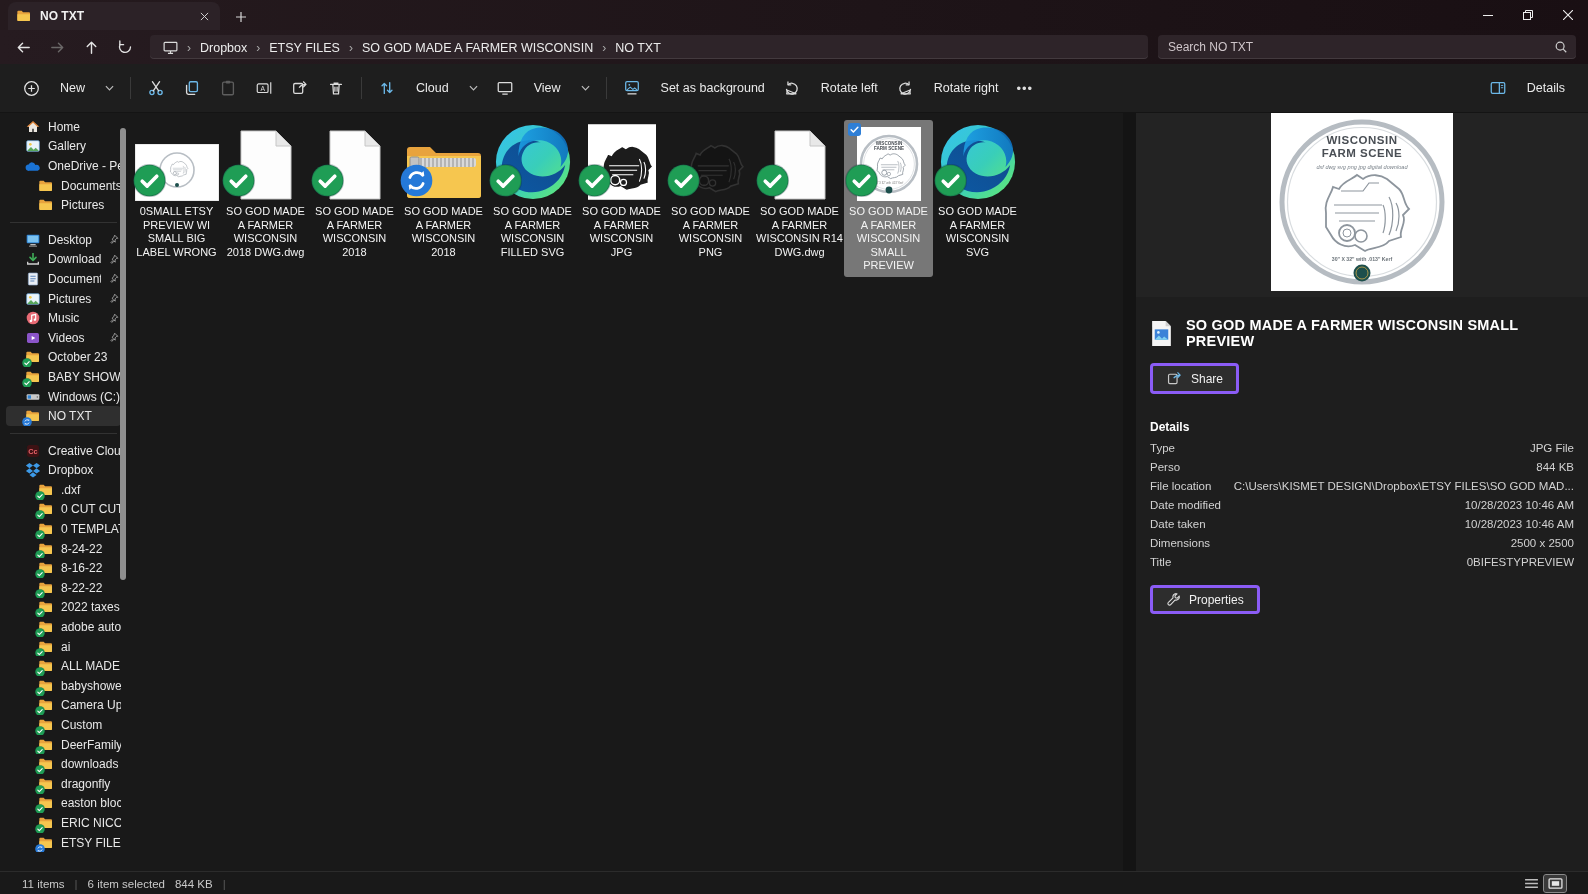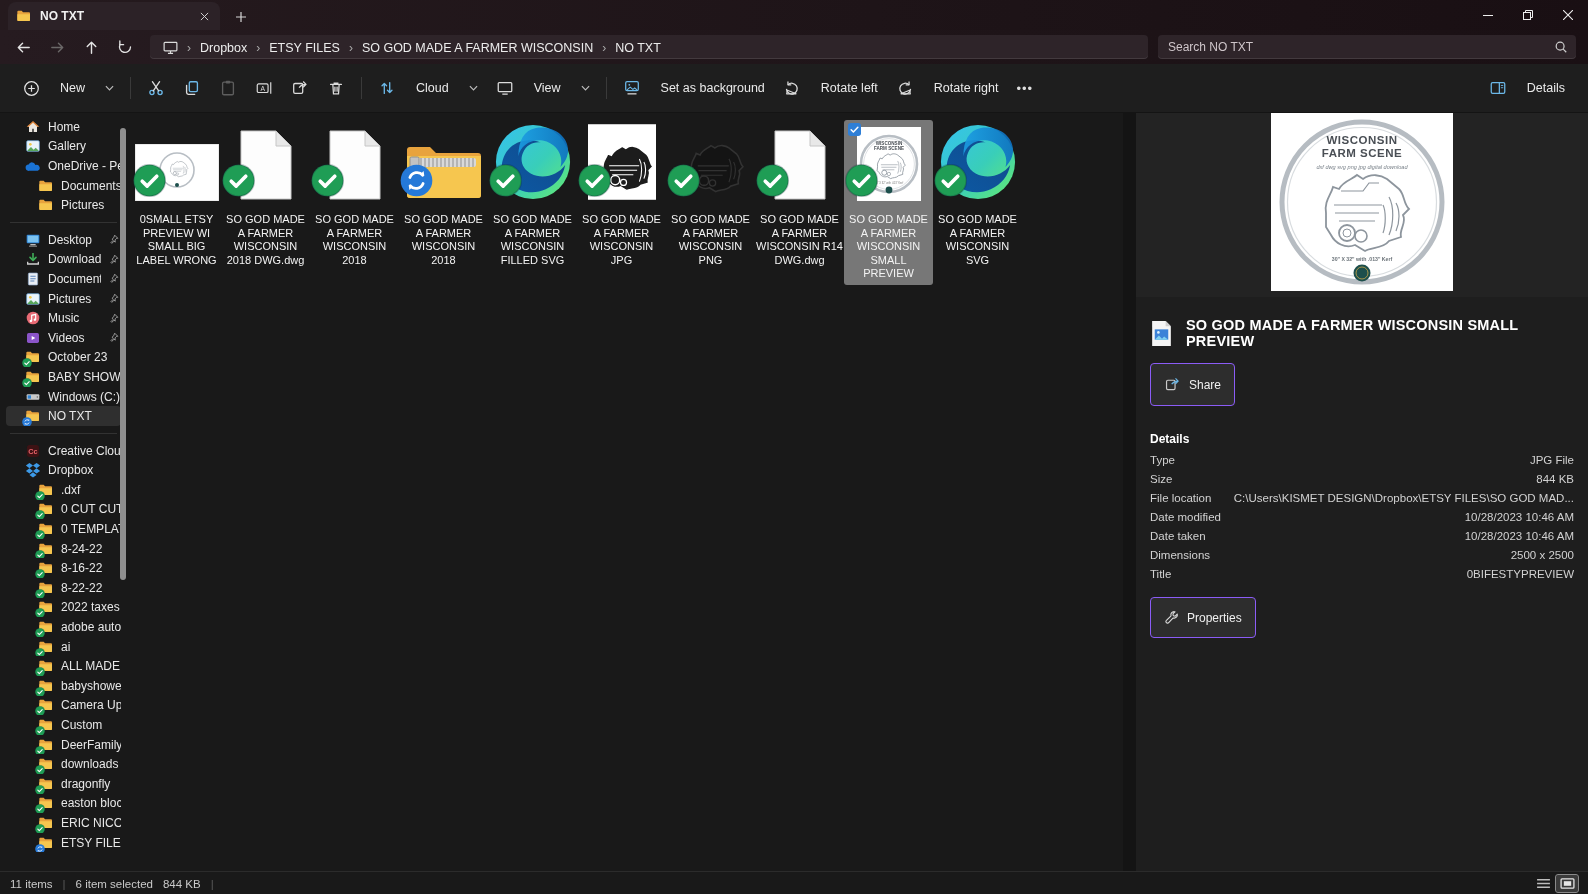--- a/index.html
+++ b/index.html
@@ -51,33 +51,33 @@
   .side-scrollbar{position:absolute;right:1px;top:15px;width:6px;height:452px;background:#8f8f8f;border-radius:3px;}
   
   .main{flex:1;position:relative;}
   .files{display:flex;flex-wrap:wrap;align-items:flex-start;padding:7px 0 0 5px;}
   .tile{width:89px;display:flex;flex-direction:column;align-items:center;padding:3px 0 4px;border-radius:3px;position:relative;}
   .tile.selected{background:rgba(178,178,178,0.62);}
   .tile-icon{height:78px;width:86px;display:flex;align-items:flex-end;justify-content:center;position:relative;}
   .tile .mini-badge{position:absolute;left:-1px;bottom:4px;}
   .tile .mini-badge svg{width:33px;height:33px;}
   .tile-check{position:absolute;top:3px;left:4px;z-index:3;}
-  .tile-label{margin-top:12px;font-size:11px;line-height:13.5px;color:#f3f3f3;text-align:center;max-width:87px;word-wrap:break-word;}
+  .tile-label{margin-top:4px;font-size:11px;line-height:13.5px;color:#f3f3f3;text-align:center;max-width:87px;word-wrap:break-word;}
   
   .gutter{width:13px;flex:none;background:#141414;}
   .pane{width:452px;flex:none;background:#1e1e1e;box-sizing:border-box;}
   .preview-strip{background:#232323;padding:0 0 6px;display:flex;justify-content:center;}
   .pane-title{display:flex;align-items:center;gap:13px;padding:20px 14px 0 14px;}
   .pane-title .t{font-size:14.5px;font-weight:700;color:#fff;letter-spacing:.2px;}
-  .share-btn,.props-btn{display:inline-flex;align-items:center;gap:8px;background:#2d2d2d;border:1px solid #8b5cf6;border-radius:4px;color:#f0f0f0;font-size:12px;font-family:inherit;padding:12px 13px;margin:14px 0 0 14px;}
+  .share-btn,.props-btn{display:inline-flex;align-items:center;gap:8px;background:#2d2d2d;border:3px solid #8b5cf6;border-radius:4px;color:#f0f0f0;font-size:12px;font-family:inherit;padding:4px 13px;margin:14px 0 0 14px;}
   .details-head{font-size:12px;font-weight:700;color:#fff;padding:26px 14px 4px;}
   .drow{display:flex;justify-content:space-between;padding:3.5px 14px;font-size:11.5px;color:#d2d2d2;}
   .drow .dv{color:#d2d2d2;text-align:right;white-space:nowrap;overflow:hidden;}
   
-  .statusbar{height:23px;border-top:1px solid #2b2b2b;display:flex;align-items:center;padding:0 10px;font-size:11.5px;color:#c9c9c9;gap:10px;}
+  .statusbar{height:23px;border-top:1px solid #2b2b2b;display:flex;align-items:center;padding:0 22px;font-size:11.5px;color:#c9c9c9;gap:10px;}
   .sb-sep{color:#5a5a5a;}
   .sb-views{margin-left:auto;display:flex;gap:2px;}
   .sb-viewbtn{width:22px;height:17px;display:flex;align-items:center;justify-content:center;border-radius:2px;}
   .sb-viewbtn.active{background:#3a3a3a;outline:1px solid #8a8a8a;}
   
   .farm-art text{font-family:"Liberation Sans",sans-serif;}
 </style>
 </head>
 <body>
 
@@ -1180,21 +1180,21 @@
         </span>
       <span>Share</span>
     </button>
     <div class="details-head">Details</div>
     <div>
       <div class="drow">
           <span class="dl">Type</span>
           <span class="dv">JPG File</span>
         </div>
         <div class="drow">
-          <span class="dl">Size</span>
+          <span class="dl">Perso</span>
           <span class="dv">844 KB</span>
         </div>
         <div class="drow">
           <span class="dl">File location</span>
           <span class="dv">C:\Users\KISMET DESIGN\Dropbox\ETSY FILES\SO GOD MAD...</span>
         </div>
         <div class="drow">
           <span class="dl">Date modified</span>
           <span class="dv">10/28/2023 10:46 AM</span>
         </div>

